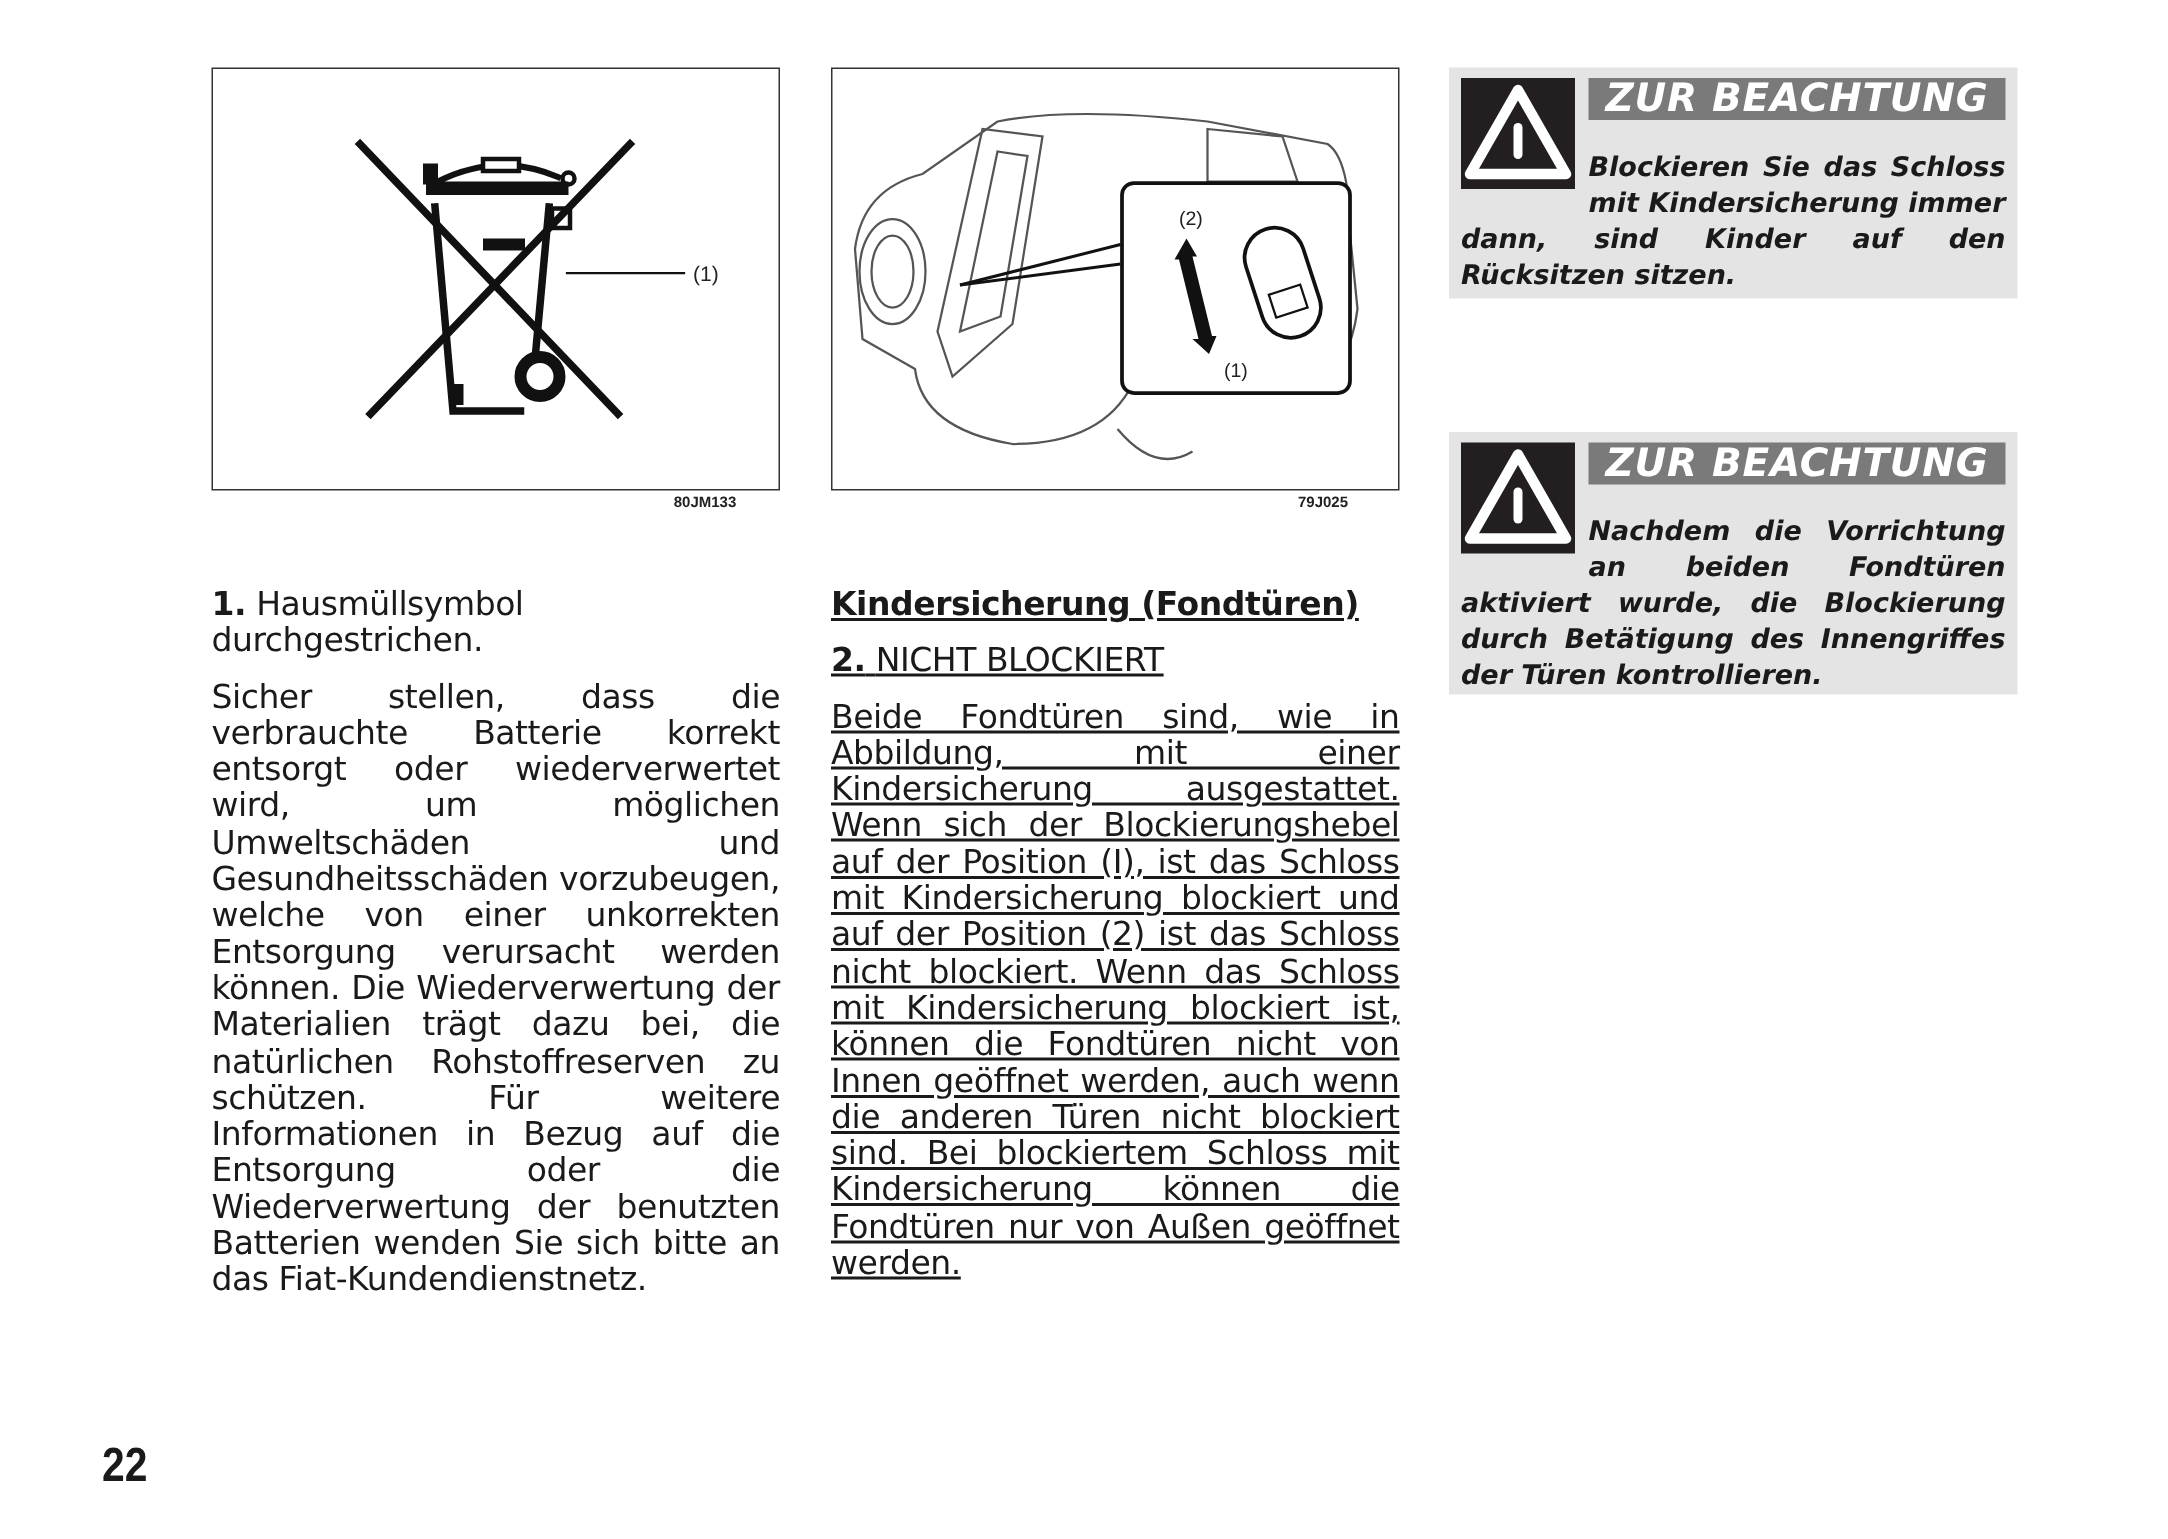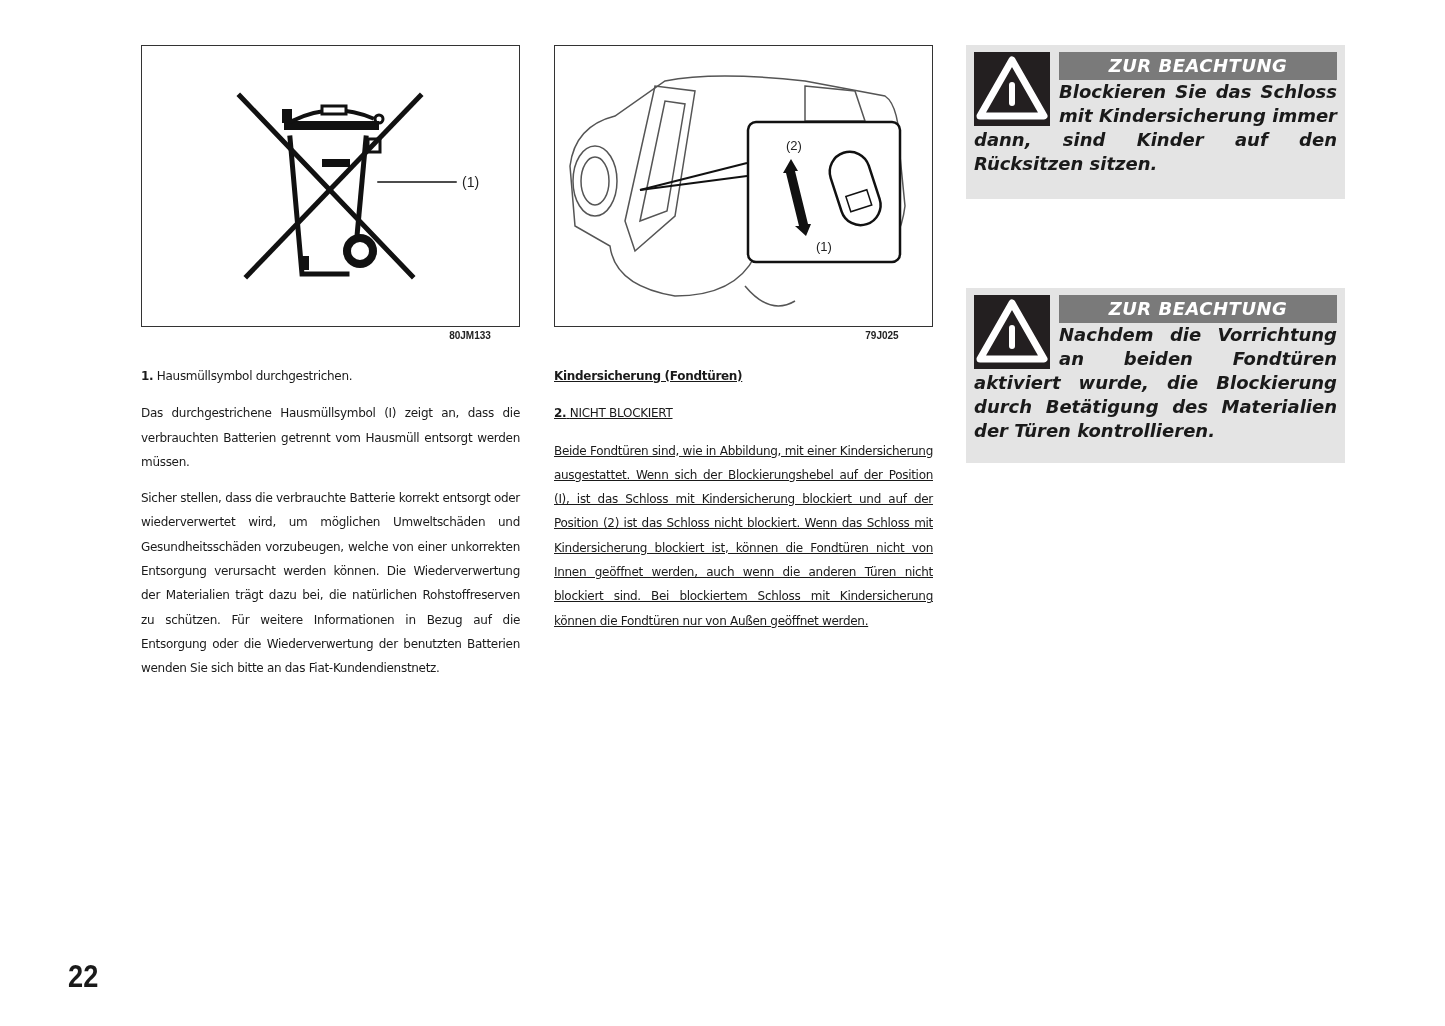--- a/index.html
+++ b/index.html
@@ -1,30 +1,30 @@
 <!DOCTYPE html>
 <html><head>
 <meta charset="utf-8">
 <style>
   html, body { margin:0; padding:0; background:#ffffff; }
   body { width:1445px; height:1026px; position:relative; overflow:hidden;
          font-family:"DejaVu Sans", sans-serif; color:#1a1a1a; }
   .figure { position:absolute; border:1.5px solid #333; background:#fff; box-sizing:border-box; }
   .fig-code { position:absolute; font-family:"Liberation Sans", sans-serif; font-weight:bold;
               font-size:10px; color:#222; text-align:center; }
-  .col { position:absolute; font-size:12px; line-height:24.3px; letter-spacing:-0.3px; }
+  .col { position:absolute; font-size:22px; line-height:24.3px; letter-spacing:-0.3px;margin-top:28px; }
   .col p { margin:0 0 12px 0; text-align:justify; }
   .col .item { margin:0 0 13px 0; }
   .num { font-weight:bold; }
   .heading { font-weight:bold; margin:0 0 13px 0; }
   .warn { position:absolute; background:#e4e4e4; box-sizing:border-box; padding:7px 8px; }
   .warn-icon { float:left; width:76px; height:74px; background:#231f20; margin:0 9px 2px 0; }
   .warn-title { background:#7a7a7a; color:#fff; font-style:italic; font-weight:bold;
-                font-size:18px; text-align:center; letter-spacing:0.5px; height:28px; line-height:28px;
-                margin-left:85px; margin-bottom:0; }
+                font-size:26px; text-align:center; letter-spacing:0.5px; height:28px; line-height:28px;
+                margin-left:85px; margin-bottom:20px; }
   .warn-text { font-style:italic; font-weight:bold; font-size:18px; line-height:24px;
                text-align:justify; color:#1a1a1a; }
   .page-num { position:absolute; left:68px; top:958px; font-family:"Liberation Sans", sans-serif;
               font-weight:bold; font-size:32px; color:#1a1a1a; transform:scaleX(0.85); transform-origin:left; }
 </style>
 </head>
 <body>
 
 <div class="figure" style="left:141px;top:45px;width:379px;height:282px;">
   <svg width="376" height="279" viewBox="0 0 376 279">
@@ -70,21 +70,20 @@
     <text x="261" y="205" font-family="Liberation Sans, sans-serif" font-size="13" fill="#222">(1)</text>
   </svg>
 </div>
 <div class="fig-code" style="left:832px;top:330px;width:100px;">79J025</div>
 
 <div class="col" style="left:141px;top:364px;width:379px;">
   <div class="item">
     <span class="num">1.</span>
     <span>Hausmüllsymbol durchgestrichen.</span>
   </div>
-  <p>Das durchgestrichene Hausmüllsymbol (I) zeigt an, dass die verbrauchten Batterien getrennt vom Hausmüll entsorgt werden müssen.</p>
   <p>Sicher stellen, dass die verbrauchte Batterie korrekt entsorgt oder wiederverwertet wird, um möglichen Umweltschäden und Gesundheitsschäden vorzubeugen, welche von einer unkorrekten Entsorgung verursacht werden können. Die Wiederverwertung der Materialien trägt dazu bei, die natürlichen Rohstoffreserven zu schützen. Für weitere Informationen in Bezug auf die Entsorgung oder die Wiederverwertung der benutzten Batterien wenden Sie sich bitte an das Fiat-Kundendienstnetz.</p>
 </div>
 
 <div class="col" style="left:554px;top:364px;width:379px;text-decoration:underline;">
   <div class="heading">Kindersicherung (Fondtüren)</div>
   <div class="item">
     <span class="num">2.</span>
     <span>NICHT BLOCKIERT</span>
   </div>
   <p>Beide Fondtüren sind, wie in Abbildung, mit einer Kindersicherung ausgestattet. Wenn sich der Blockierungshebel auf der Position (I), ist das Schloss mit Kindersicherung blockiert und auf der Position (2) ist das Schloss nicht blockiert. Wenn das Schloss mit Kindersicherung blockiert ist, können die Fondtüren nicht von Innen geöffnet werden, auch wenn die anderen Türen nicht blockiert sind. Bei blockiertem Schloss mit Kindersicherung können die Fondtüren nur von Außen geöffnet werden.</p>
@@ -102,16 +101,16 @@
 </div>
 
 <div class="warn" style="left:966px;top:288px;width:379px;height:175px;">
   <div class="warn-icon">
     <svg width="76" height="74" viewBox="0 0 76 74">
       <polygon points="38,8 70,64 6,64" fill="none" stroke="#fff" stroke-width="7" stroke-linejoin="round"></polygon>
       <rect x="35" y="30" width="6" height="24" rx="3" fill="#fff"></rect>
     </svg>
   </div>
   <div class="warn-title">ZUR BEACHTUNG</div>
-  <div class="warn-text">Nachdem die Vorrichtung an beiden Fondtüren aktiviert wurde, die Blockierung durch Betätigung des Materialien der Türen kontrollieren.</div>
+  <div class="warn-text">Nachdem die Vorrichtung an beiden Fondtüren aktiviert wurde, die Blockierung durch Betätigung des Innengriffes der Türen kontrollieren.</div>
 </div>
 
 <div class="page-num">22</div>
 
 </body></html>

